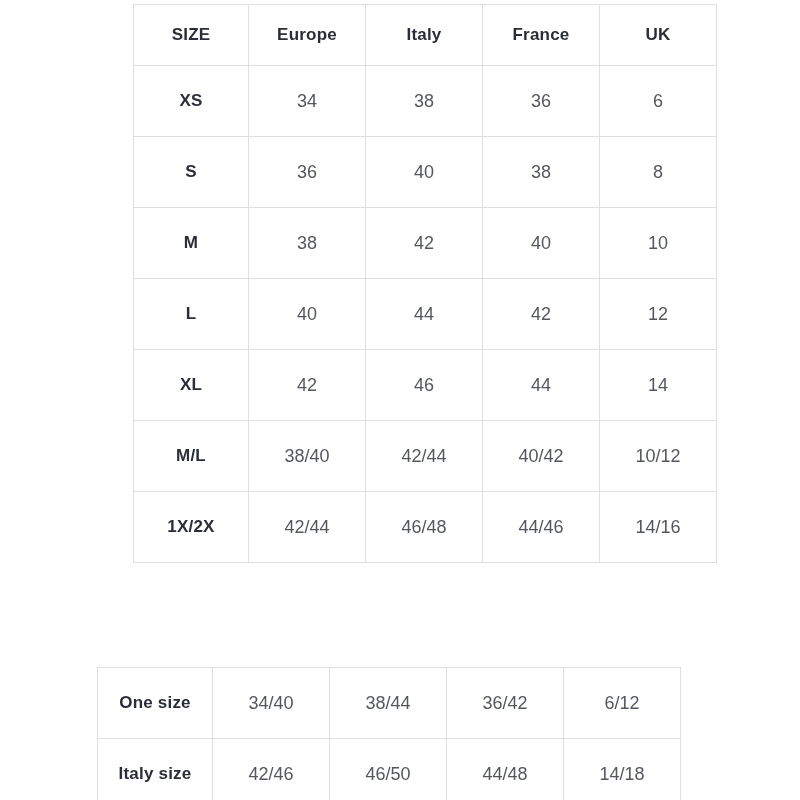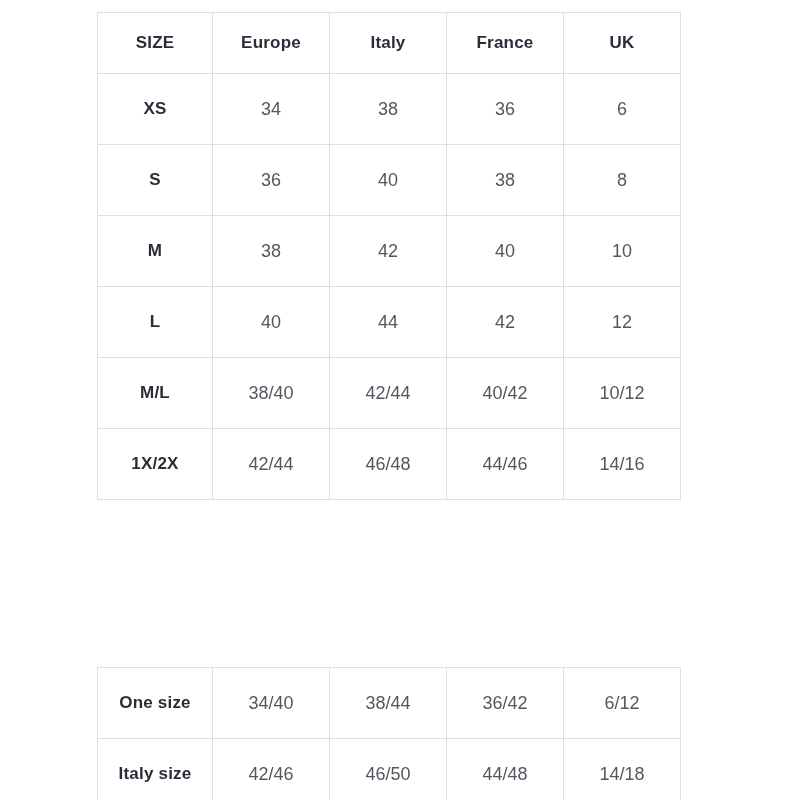--- a/index.html
+++ b/index.html
@@ -16,21 +16,21 @@
     overflow: hidden;
   }
   table.size-table {
     position: absolute;
     left: 97px;
     width: 583px;
     border-collapse: collapse;
     table-layout: fixed;
     background: #ffffff;
   }
-  table.size-table.main { top: 12px; }
+  table.size-table.main { top: 4px; margin-left: 36px; }
   table.size-table.secondary { top: 667px; }
   .size-table th, .size-table td {
     border: 1px solid #dcdfe3;
     height: 71px;
     text-align: center;
     vertical-align: middle;
     padding: 0 4px;
     overflow: hidden;
     white-space: nowrap;
   }
@@ -101,20 +101,27 @@
         <td>10</td>
       </tr>
       <tr>
         <th>L</th>
         <td>40</td>
         <td>44</td>
         <td>42</td>
         <td>12</td>
       </tr>
       <tr>
+        <th>XL</th>
+        <td>42</td>
+        <td>46</td>
+        <td>44</td>
+        <td>14</td>
+      </tr>
+      <tr>
         <th>M/L</th>
         <td>38/40</td>
         <td>42/44</td>
         <td>40/42</td>
         <td>10/12</td>
       </tr>
       <tr>
         <th>1X/2X</th>
         <td>42/44</td>
         <td>46/48</td>

